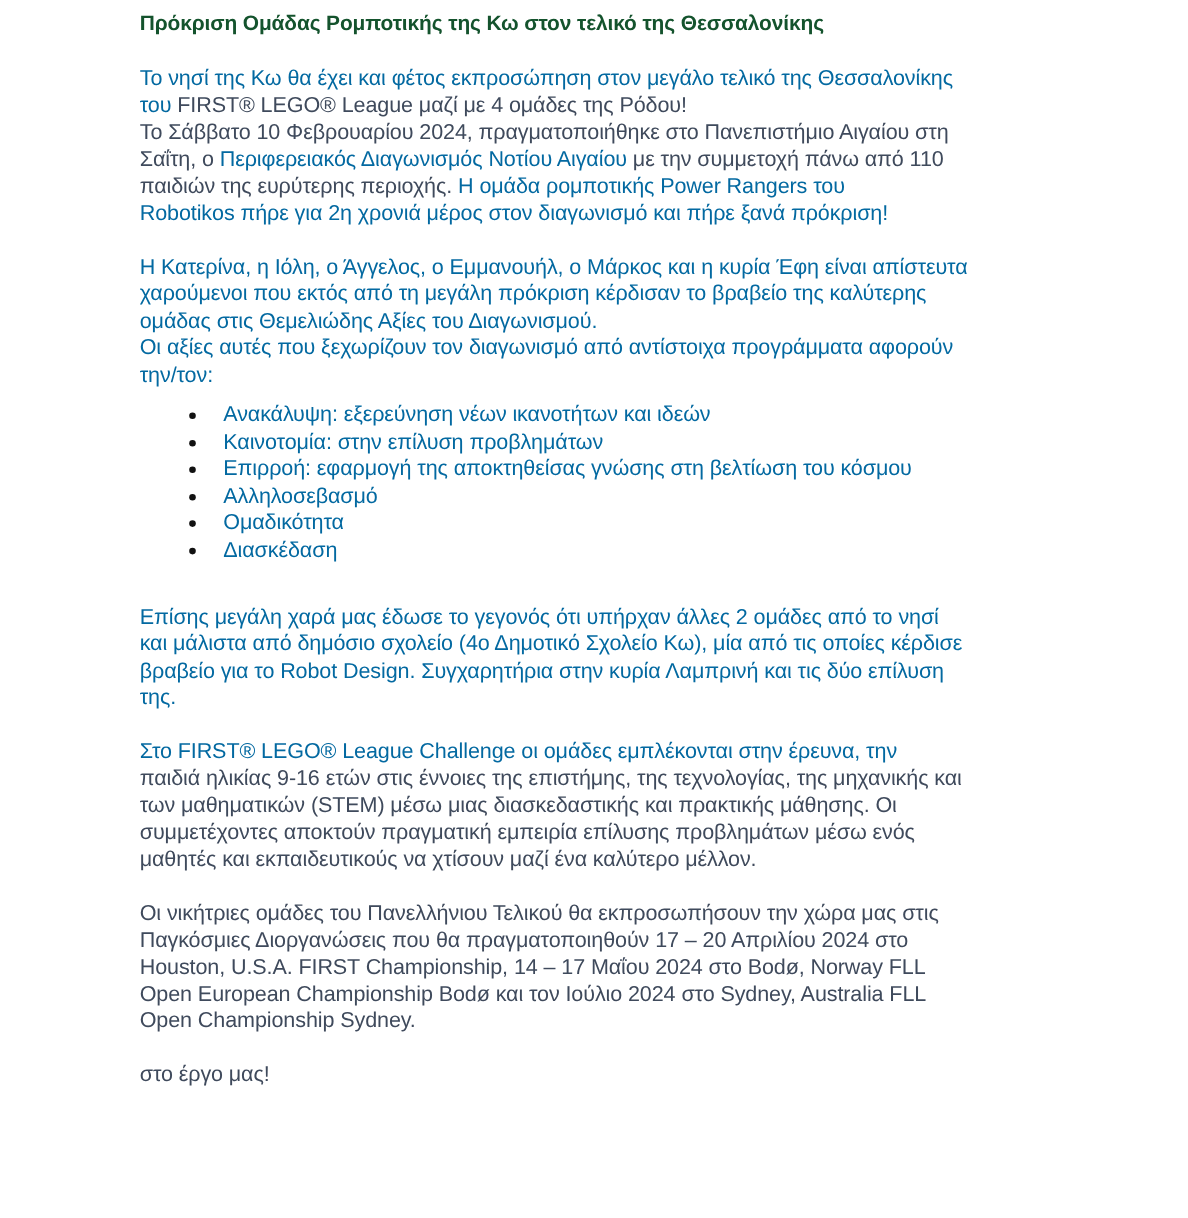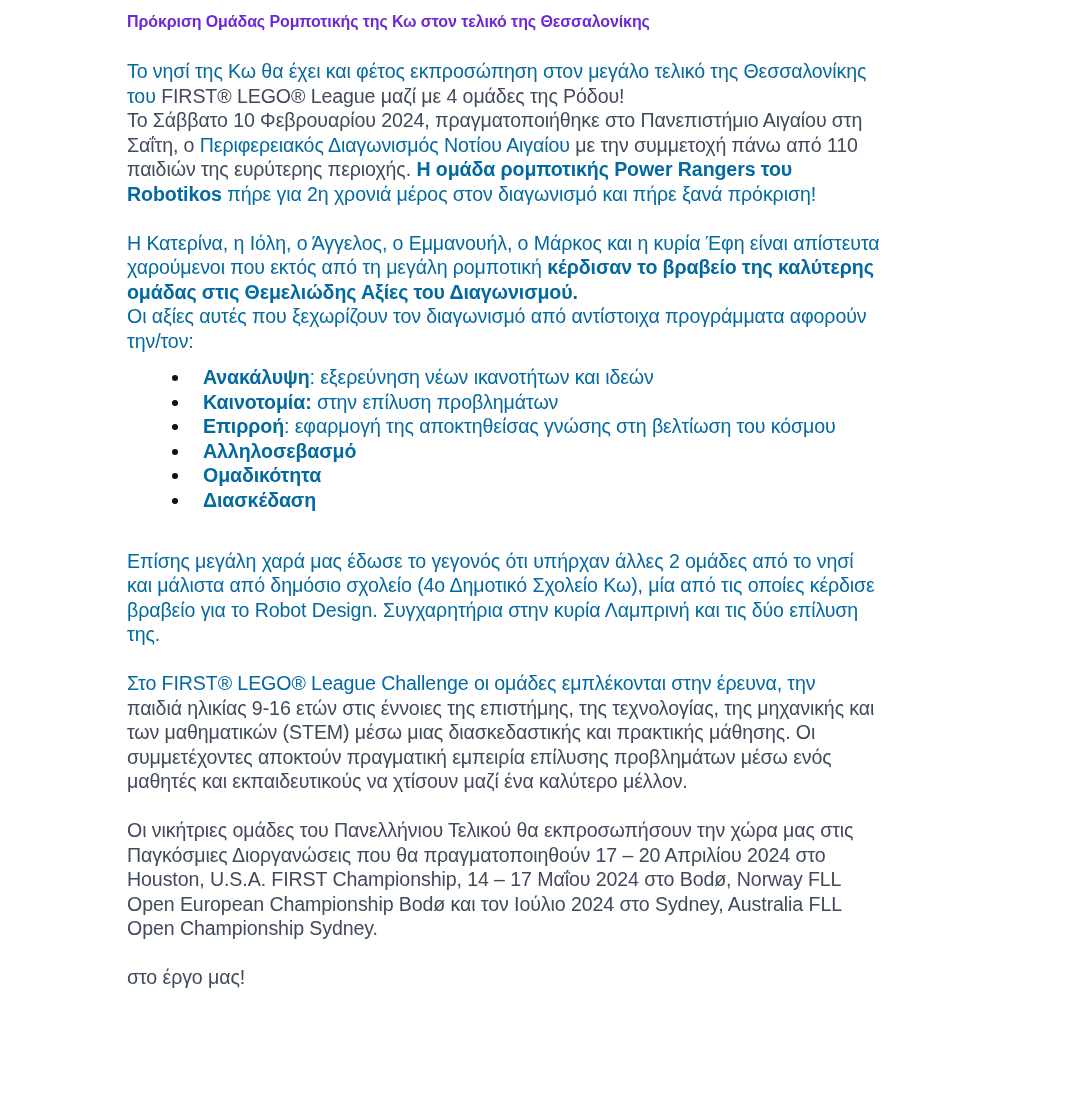--- a/index.html
+++ b/index.html
@@ -3,26 +3,26 @@
   <meta charset="utf-8">
   <style>
     html, body { margin: 0; padding: 0; background: #ffffff; }
     body { width: 1080px; height: 1107px; overflow: hidden; position: relative; }
     .page {
       position: absolute; left: 127px; top: 10px; width: 860px;
       font-family: "Liberation Sans", sans-serif;
       font-size: 19.6px; line-height: 24.5px; color: #111111;
       letter-spacing: -0.1px;
     }
-    .title { font-weight: bold; font-size: 16px; margin: 0; height: 24.5px; color: #6d28d9; }
+    .title { font-weight: bold; font-size: 19px; margin: 0; height: 24.5px; color: #14532d; }
     .para { margin: 0; }
     .gap { height: 24.5px; }
     .dark { color: #0369a1; }
     .slate { color: #3f4a5c; }
-    b, .bold { font-weight: bold; }
+    b, .bold { font-weight: normal; }
     .line { display: block; white-space: nowrap; }
     ul.values { list-style: none; margin: 12px; padding: 0; }
     ul.values li { position: relative; padding-left: 64px; white-space: nowrap; }
     ul.values li .bullet {
       position: absolute; left: 33px; top: 10px; width: 6px; height: 6px;
       border-radius: 50%; background: #111;
     }
   </style>
 </head>
 <body>
@@ -46,21 +46,21 @@
     </span>
     <span class="line">
       <b class="dark">Robotikos</b><span class="dark"> πήρε για 2η χρονιά μέρος στον  διαγωνισμό και πήρε ξανά πρόκριση!</span>
     </span>
   </div>
   <div class="gap"></div>
 
   <div class="para dark">
     <span class="line">Η Κατερίνα, η Ιόλη, ο Άγγελος, ο Εμμανουήλ, ο Μάρκος και η κυρία Έφη είναι απίστευτα</span>
     <span class="line">
-      <span>χαρούμενοι που εκτός από τη μεγάλη ρομποτική </span><b>κέρδισαν το βραβείο της καλύτερης</b>
+      <span>χαρούμενοι που εκτός από τη μεγάλη πρόκριση </span><b>κέρδισαν το βραβείο της καλύτερης</b>
     </span>
     <b class="line">ομάδας στις Θεμελιώδης Αξίες του Διαγωνισμού.</b>
     <span class="line">Οι αξίες αυτές που ξεχωρίζουν τον διαγωνισμό από αντίστοιχα προγράμματα αφορούν</span>
     <span class="line">την/τον:</span>
   </div>
 
   <ul class="values dark">
     <li><span class="bullet"></span><b>Ανακάλυψη</b><span>: εξερεύνηση νέων ικανοτήτων και ιδεών</span></li>
     <li><span class="bullet"></span><b>Καινοτομία:</b><span> στην επίλυση προβλημάτων</span></li>
     <li><span class="bullet"></span><b>Επιρροή</b><span>: εφαρμογή της αποκτηθείσας γνώσης στη βελτίωση του κόσμου</span></li>

